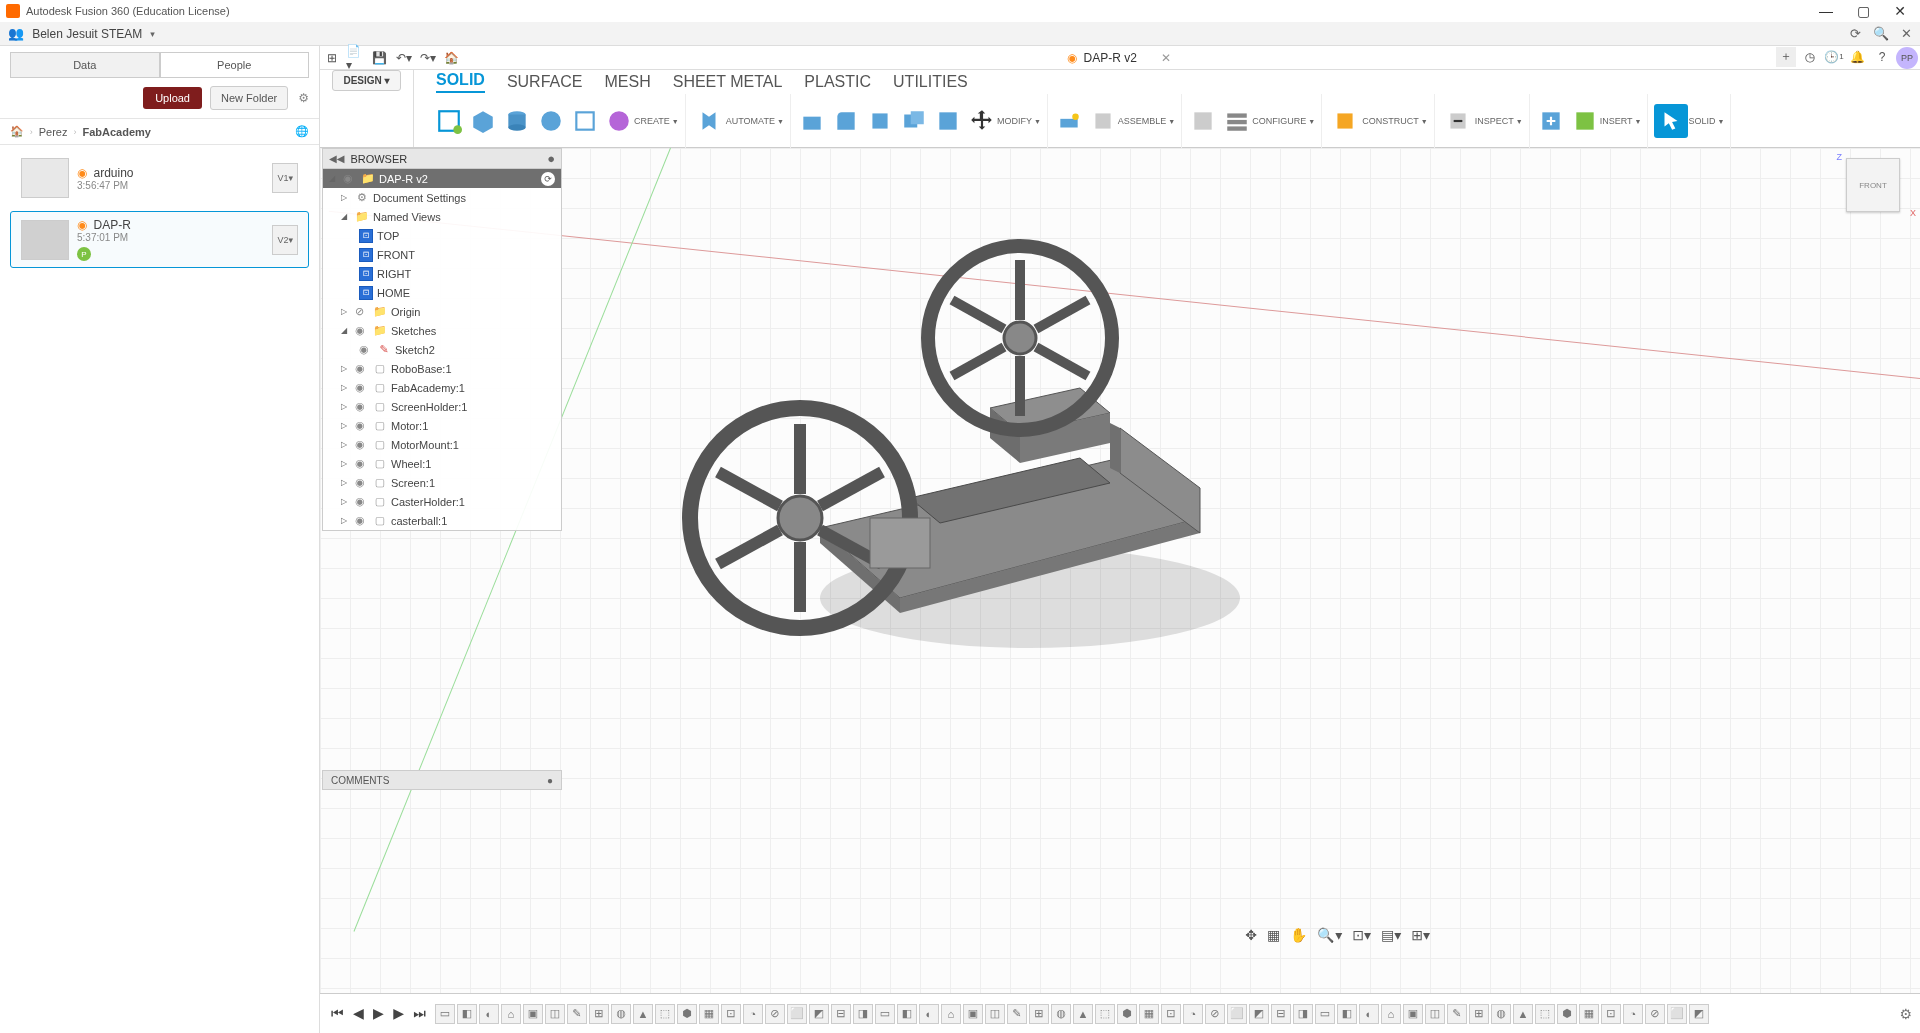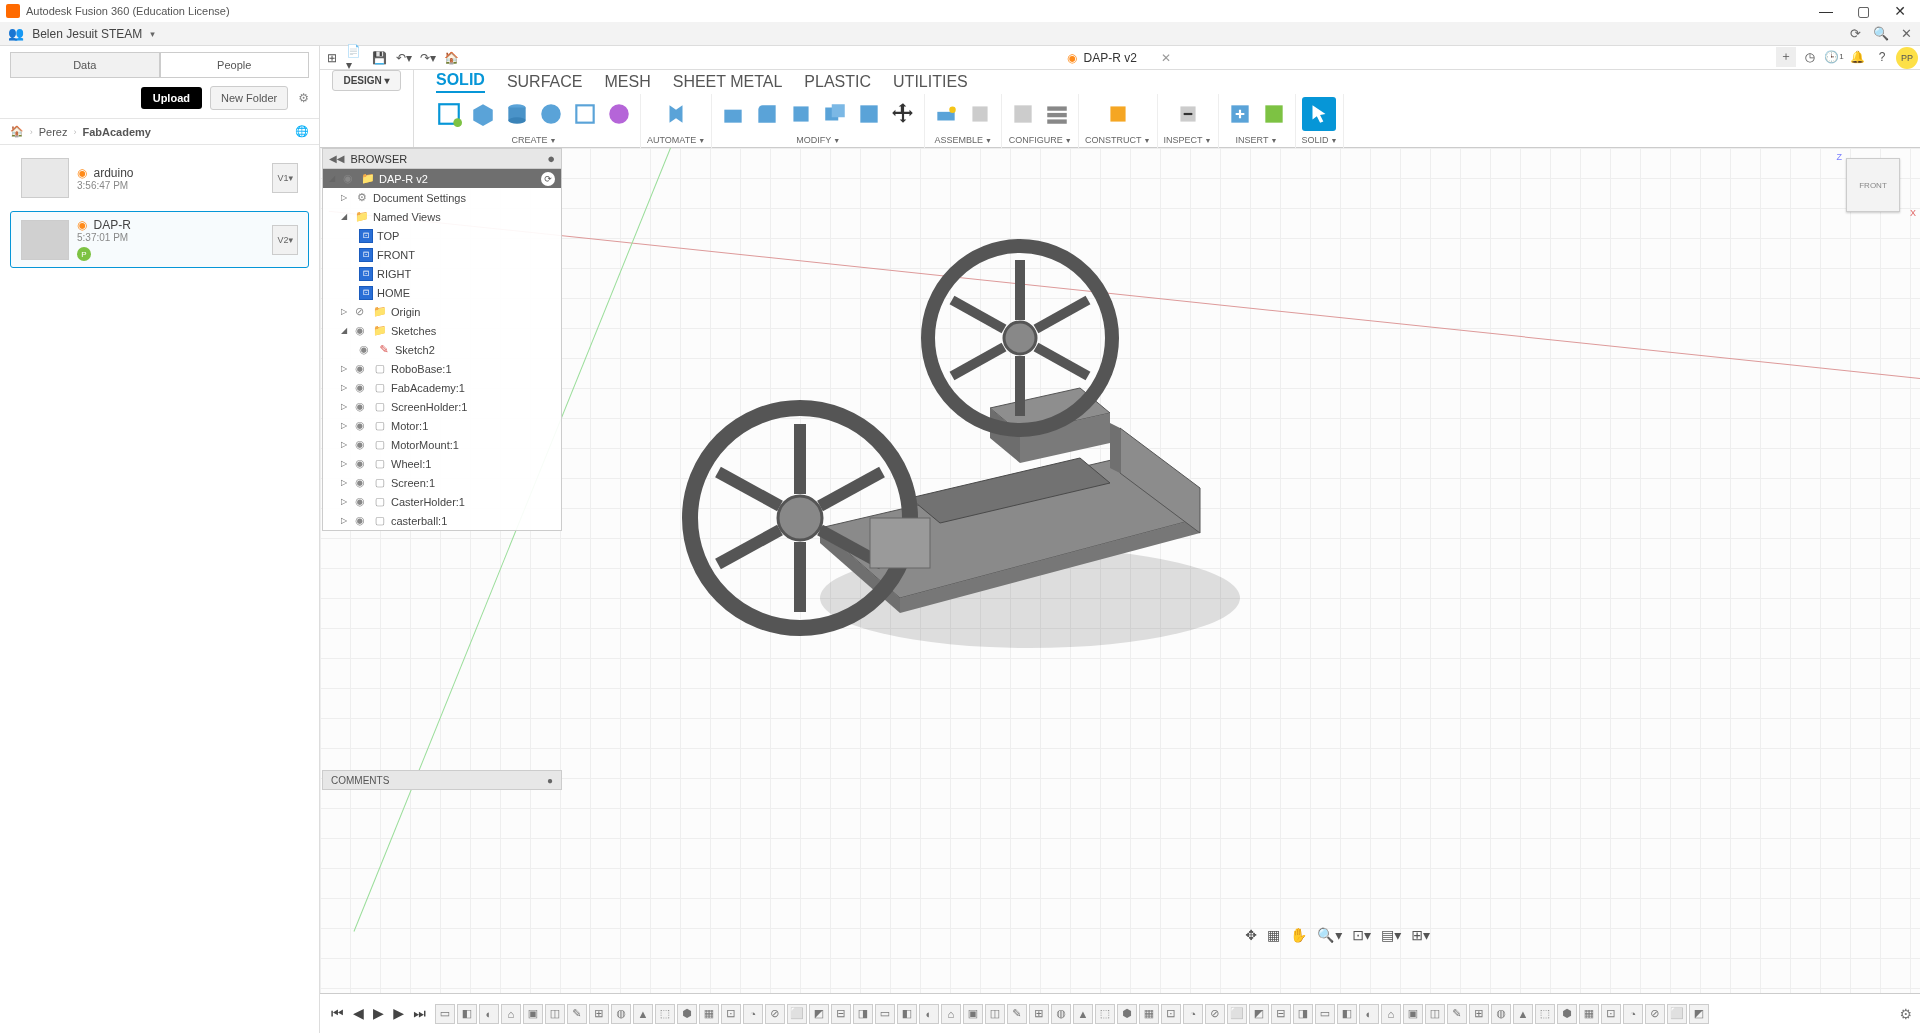--- a/index.html
+++ b/index.html
@@ -28,36 +28,36 @@
 .tabstrip .tab .x { margin-left:18px; color:#999; font-size:12px; }
 .tabstrip .end { margin-left:0; display:flex; }
 
 
 .ribbon { position:absolute; left:320px; right:0; top:70px; height:78px; background:#fff; border-bottom:1px solid #ccc; display:flex; }
 .ribbon .design { width:94px; border-right:1px solid #ddd; display:flex; align-items:flex-start; justify-content:center; }
 .ribbon .design button { background:#f5f5f5; border:1px solid #ccc; border-radius:3px; padding:4px 10px; font-size:10px; font-weight:bold; color:#444; }
 .ribbon .tabs { position:absolute; top:0; left:94px; right:0; height:24px; display:flex; gap:22px; padding-left:22px; align-items:center; font-size:16px; color:#555; }
 .ribbon .tabs .t.active { color:#0696d7; font-weight:bold; border-bottom:2px solid #0696d7; padding-bottom:2px; }
 .ribbon .groups { position:absolute; top:24px; left:94px; right:0; height:54px; display:flex; padding-left:14px; }
-.rgroup { display:flex; flex-direction:column; align-items:center; justify-content:flex-end; padding:0 6px; border-right:1px solid #eee; }
+.rgroup { display:flex; flex-direction:row; align-items:center; justify-content:flex-end; padding:0 6px; border-right:1px solid #eee; }
 .rgroup .icons { display:flex; gap:4px; align-items:center; height:36px; }
 .rgroup .lbl { font-size:9px; color:#666; padding:3px 0; display:flex; align-items:center; gap:2px; }
 .rgroup .lbl .caret { font-size:7px; }
 .ribicon { width:30px; height:30px; display:flex; align-items:center; justify-content:center; border-radius:3px; }
 .ribicon.big { width:34px; height:34px; }
 .ribicon svg { width:26px; height:26px; }
 .ribicon.sel { background:#0696d7; }
 
 
 .leftpanel { position:absolute; left:0; top:46px; width:320px; bottom:0; background:#fff; border-right:1px solid #ddd; }
 .leftpanel .dp-tabs { display:flex; height:26px; margin:6px 10px 0; }
 .leftpanel .dp-tabs .dt { flex:1; text-align:center; font-size:11px; color:#555; border:1px solid #ccc; display:flex; align-items:center; justify-content:center; }
 .leftpanel .dp-tabs .dt.active { background:#f1f1f1; }
 .leftpanel .actions { display:flex; align-items:center; gap:8px; margin:8px 10px; }
-.leftpanel .actions .upload { background:#000000; color:#fff; border:none; padding:5px 12px; border-radius:3px; font-size:11px;font-weight:bold; }
+.leftpanel .actions .upload { background:#7f1d1d; color:#fff; border:none; padding:5px 12px; border-radius:3px; font-size:11px; }
 .leftpanel .actions .newf { background:#f3f3f3; border:1px solid #ccc; padding:5px 10px; border-radius:3px; font-size:11px; color:#555; }
 .leftpanel .actions .gear { margin-left:2px; color:#888; }
 .leftpanel .crumbs { display:flex; align-items:center; gap:6px; padding:6px 10px; font-size:11px; color:#555; border-bottom:1px solid #e5e5e5; border-top:1px solid #e5e5e5; }
 .leftpanel .crumbs .sep { color:#bbb; font-size:9px; }
 .leftpanel .crumbs .web { margin-left:auto; color:#888; }
 .filecard { display:flex; align-items:center; padding:6px 10px; margin:6px 10px; border:1px solid transparent; border-radius:3px; gap:8px; }
 .filecard.active { border-color:#0696d7; background:#f7fbfd; }
 .filecard .thumb { width:48px; height:40px; background:#e8e8e8; border:1px solid #ccc; }
 .filecard .meta .nm { display:flex; align-items:center; gap:6px; font-size:12px; color:#444; }
 .filecard .meta .nm .cube { color:#ff8b1a; }
@@ -146,21 +146,21 @@
     <span class="cube">◉</span>
     <span>DAP-R v2</span>
     <span class="x">✕</span>
   </div>
   <div class="end">
     <div class="sqbtn" style="background:#eee;">＋</div>
     <div class="sqbtn">◷</div>
     <div class="sqbtn">🕒<span style="font-size:8px;">1</span></div>
     <div class="sqbtn">🔔</div>
     <div class="sqbtn">?</div>
-    <div class="sqbtn" style="background:#fde047;border-radius:50%;font-size:9px;width:22px;height:22px;">PP</div>
+    <div class="sqbtn" style="background:#c4b5fd;border-radius:50%;font-size:9px;width:22px;height:22px;">PP</div>
   </div>
 </div>
 
 <div class="ribbon">
   <div class="design">
     <button><span>DESIGN</span> ▾</button>
   </div>
   <div class="tabs">
     <span class="t active">SOLID</span>
     <span class="t">SURFACE</span>

